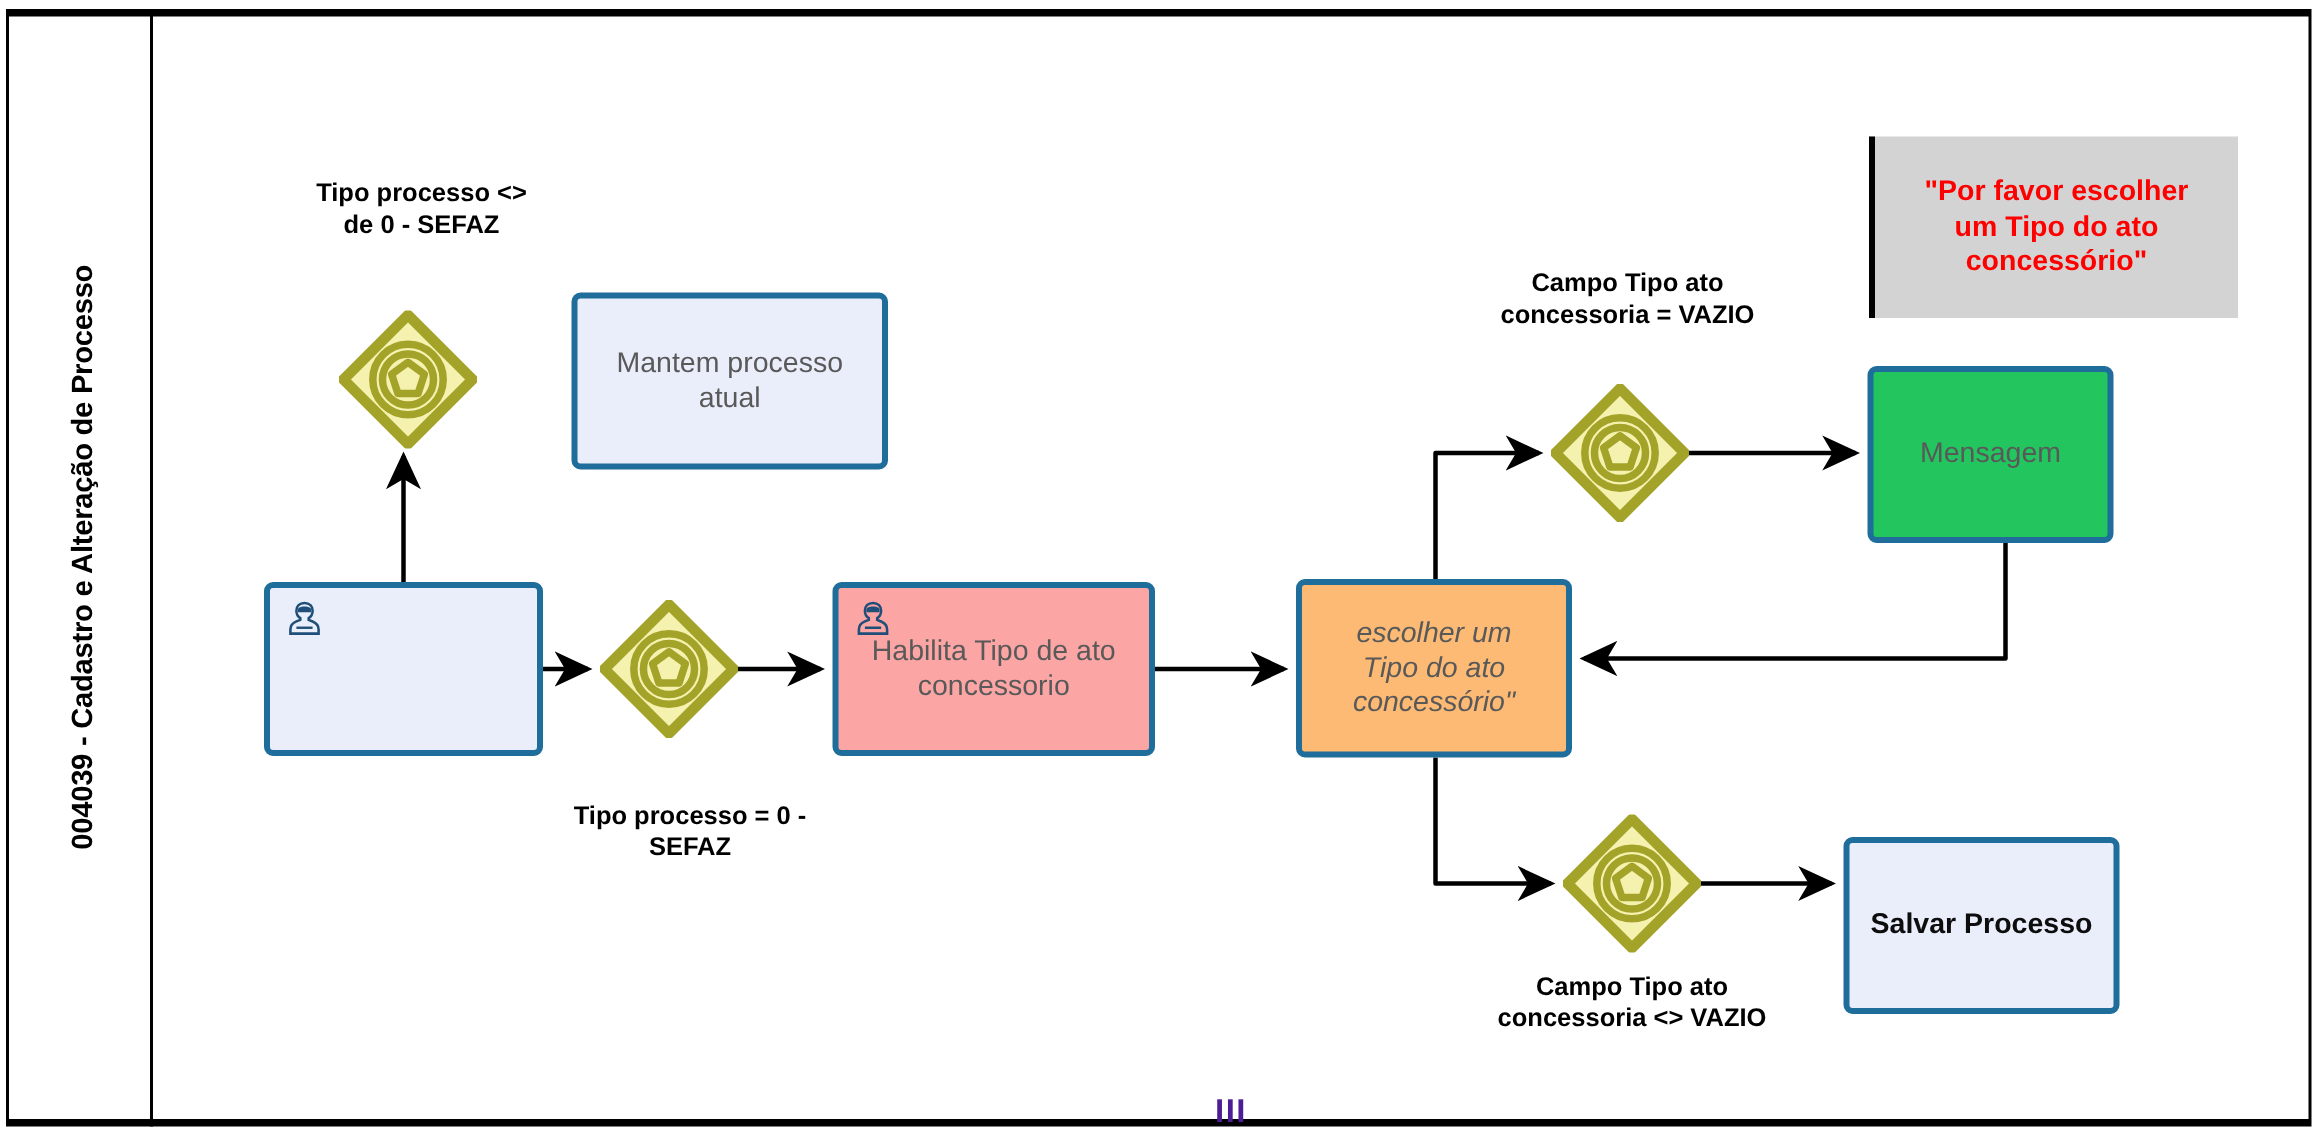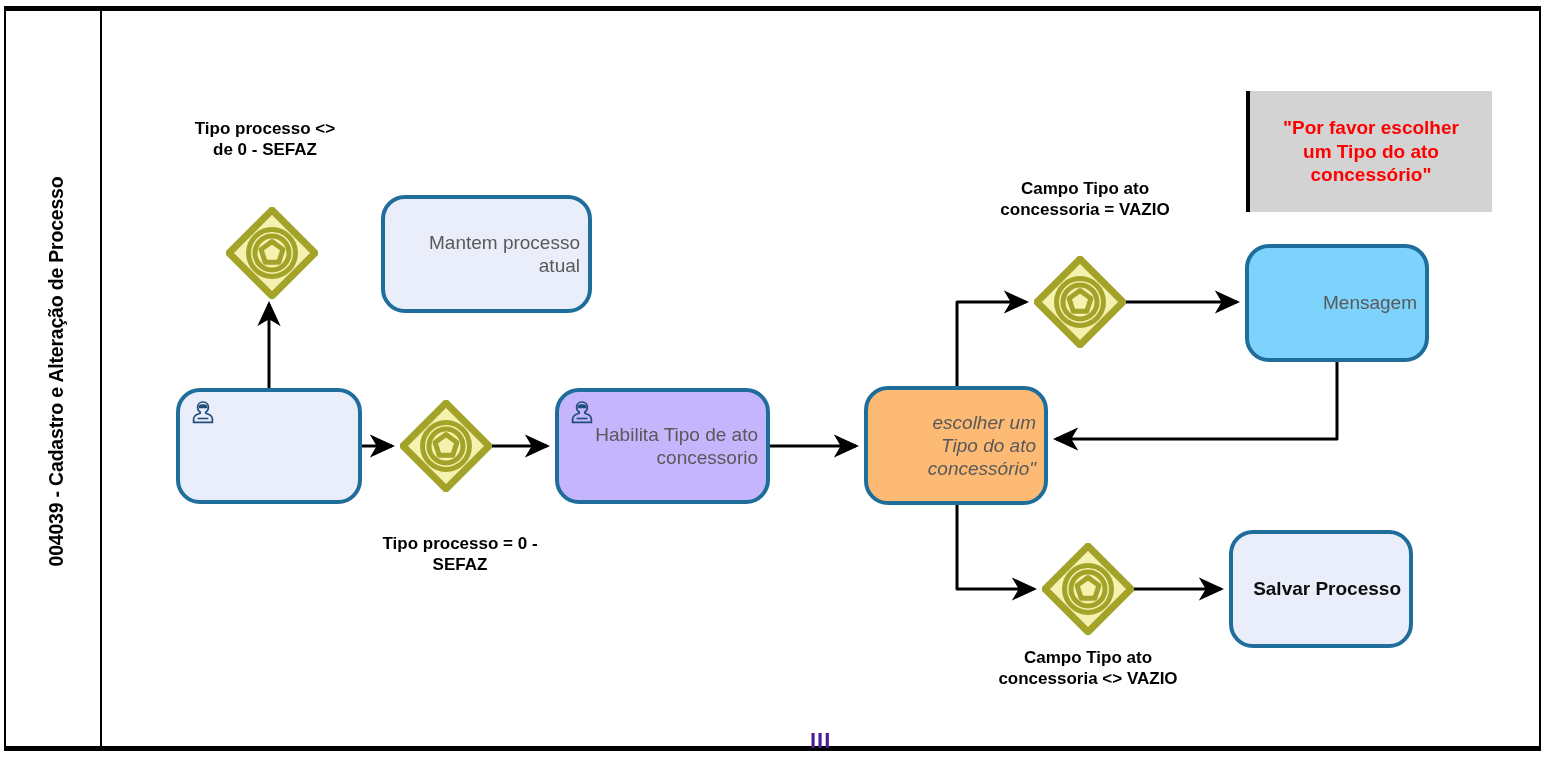--- a/index.html
+++ b/index.html
@@ -58,34 +58,35 @@
     width: 94px;
     height: 751px;
   }
 
   
   .task {
     position: absolute;
     box-sizing: border-box;
     background: #eaeefb;
     border: 4px solid #1f6d9a;
-    border-radius: 24px;
+    border-radius: 6px;
     display: flex;
     align-items: center;
     justify-content: center;
-    text-align: right;
+    text-align: center;
     color: #595959;
     font-size: 19px;
     line-height: 1.22;
     padding: 4px 8px;
     font-family: "Liberation Sans", sans-serif;
   }
   .task.bold-black {
     color: #0d0d0d;
     font-weight: bold;
+    margin-top: 28px;
   }
   .task .task-label {
     display: block;
     width: 100%;
     white-space: pre-line;
   }
   .user-icon {
     position: absolute;
     left: 8px;
     top: 6px;
@@ -185,35 +186,35 @@
         <span class="user-icon"><svg width="30" height="30" viewBox="0 0 30 30">
             <path d="M15 4 C11.6 4 9.6 6.3 9.6 9.2 C9.6 11.3 10.7 13.2 12.2 14 L12.2 15.2 L9.6 16.3 C7.2 17.3 5.6 19.2 5.6 21.6 L5.6 24.4 L24.4 24.4 L24.4 21.6 C24.4 19.2 22.8 17.3 20.4 16.3 L17.8 15.2 L17.8 14 C19.3 13.2 20.4 11.3 20.4 9.2 C20.4 6.3 18.4 4 15 4 Z" fill="none" stroke="#1f4e79" stroke-width="1.7"></path>
             <path d="M11 7.4 C12.2 6.0 17.8 6.0 19 7.4 C19.4 8.0 19.5 9.2 19.3 10.2 L10.7 10.2 C10.5 9.2 10.6 8.0 11 7.4 Z" fill="#1f4e79"></path>
             <path d="M9.6 20.5 L20.4 20.5" stroke="#1f4e79" stroke-width="1.6" fill="none"></path>
           </svg></span>
       </div>
       <div class="task" style="left: 381px; top: 195px; width: 211px; height: 118px; background: rgb(234, 238, 251); border-color: rgb(31, 109, 154);">
         <span class="task-label">Mantem processo
 atual</span>
       </div>
-      <div class="task" style="left: 555px; top: 388px; width: 215px; height: 116px; background: #c4b5fd; border-color: rgb(31, 109, 154);">
+      <div class="task" style="left: 555px; top: 388px; width: 215px; height: 116px; background: #fca5a5; border-color: rgb(31, 109, 154);">
         <span class="user-icon"><svg width="30" height="30" viewBox="0 0 30 30">
             <path d="M15 4 C11.6 4 9.6 6.3 9.6 9.2 C9.6 11.3 10.7 13.2 12.2 14 L12.2 15.2 L9.6 16.3 C7.2 17.3 5.6 19.2 5.6 21.6 L5.6 24.4 L24.4 24.4 L24.4 21.6 C24.4 19.2 22.8 17.3 20.4 16.3 L17.8 15.2 L17.8 14 C19.3 13.2 20.4 11.3 20.4 9.2 C20.4 6.3 18.4 4 15 4 Z" fill="none" stroke="#1f4e79" stroke-width="1.7"></path>
             <path d="M11 7.4 C12.2 6.0 17.8 6.0 19 7.4 C19.4 8.0 19.5 9.2 19.3 10.2 L10.7 10.2 C10.5 9.2 10.6 8.0 11 7.4 Z" fill="#1f4e79"></path>
             <path d="M9.6 20.5 L20.4 20.5" stroke="#1f4e79" stroke-width="1.6" fill="none"></path>
           </svg></span>
         <span class="task-label">Habilita Tipo de ato
 concessorio</span>
       </div>
       <div class="task" style="left: 864px; top: 386px; width: 184px; height: 119px; background: #fdba74; border-color: rgb(31, 109, 154); font-style: italic;">
         <span class="task-label">escolher um
 Tipo do ato
 concessório"</span>
       </div>
-      <div class="task" style="left: 1245px; top: 244px; width: 184px; height: 118px; background: #7dd3fc; border-color: rgb(31, 109, 154);">
+      <div class="task" style="left: 1245px; top: 244px; width: 164px; height: 118px; background: #22c55e; border-color: rgb(31, 109, 154);">
         <span class="task-label">Mensagem</span>
       </div>
       <div class="task bold-black" style="left: 1229px; top: 530px; width: 184px; height: 118px; background: rgb(234, 238, 251); border-color: rgb(31, 109, 154);">
         <span class="task-label">Salvar Processo</span>
       </div>
       <div class="gateway" style="left: 226px; top: 207px; width: 92px; height: 92px;">
         <svg width="92" height="92" viewBox="0 0 92 92">
           <polygon points="46,3 89,46 46,89 3,46" fill="#f5f2b0" stroke="#a3a329" stroke-width="7" stroke-linejoin="miter"></polygon>
           <circle cx="46" cy="46" r="23.46" fill="none" stroke="#a3a329" stroke-width="5"></circle>
           <circle cx="46" cy="46" r="17.02" fill="none" stroke="#a3a329" stroke-width="5"></circle>
@@ -240,21 +241,21 @@
         <svg width="92" height="92" viewBox="0 0 92 92">
           <polygon points="46,3 89,46 46,89 3,46" fill="#f5f2b0" stroke="#a3a329" stroke-width="7" stroke-linejoin="miter"></polygon>
           <circle cx="46" cy="46" r="23.46" fill="none" stroke="#a3a329" stroke-width="5"></circle>
           <circle cx="46" cy="46" r="17.02" fill="none" stroke="#a3a329" stroke-width="5"></circle>
           <polygon points="46.00,34.50 56.94,42.45 52.76,55.30 39.24,55.30 35.06,42.45" fill="none" stroke="#a3a329" stroke-width="5" stroke-linejoin="round"></polygon>
         </svg>
       </div>
       <div class="annotation" style="left: 1246px; top: 91px; width: 246px; height: 121px; background: rgb(211, 211, 211); color: rgb(255, 0, 0);">"Por favor escolher
 um Tipo do ato
 concessório"</div>
-      <div class="flow-label" style="left: 155px; top: 118px; width: 220px;">Tipo processo &lt;&gt;
+      <div class="flow-label" style="left: 171px; top: 118px; width: 220px;">Tipo processo &lt;&gt;
 de 0 - SEFAZ</div>
       <div class="flow-label" style="left: 345px; top: 533px; width: 230px;">Tipo processo  = 0 -
 SEFAZ</div>
       <div class="flow-label" style="left: 960px; top: 178px; width: 250px;">Campo Tipo ato
 concessoria = VAZIO</div>
       <div class="flow-label" style="left: 958px; top: 647px; width: 260px;">Campo Tipo ato
 concessoria &lt;&gt; VAZIO</div>
     </div>
 
   <div class="bottom-marker" style="left:810px; top:728px;">III</div>

